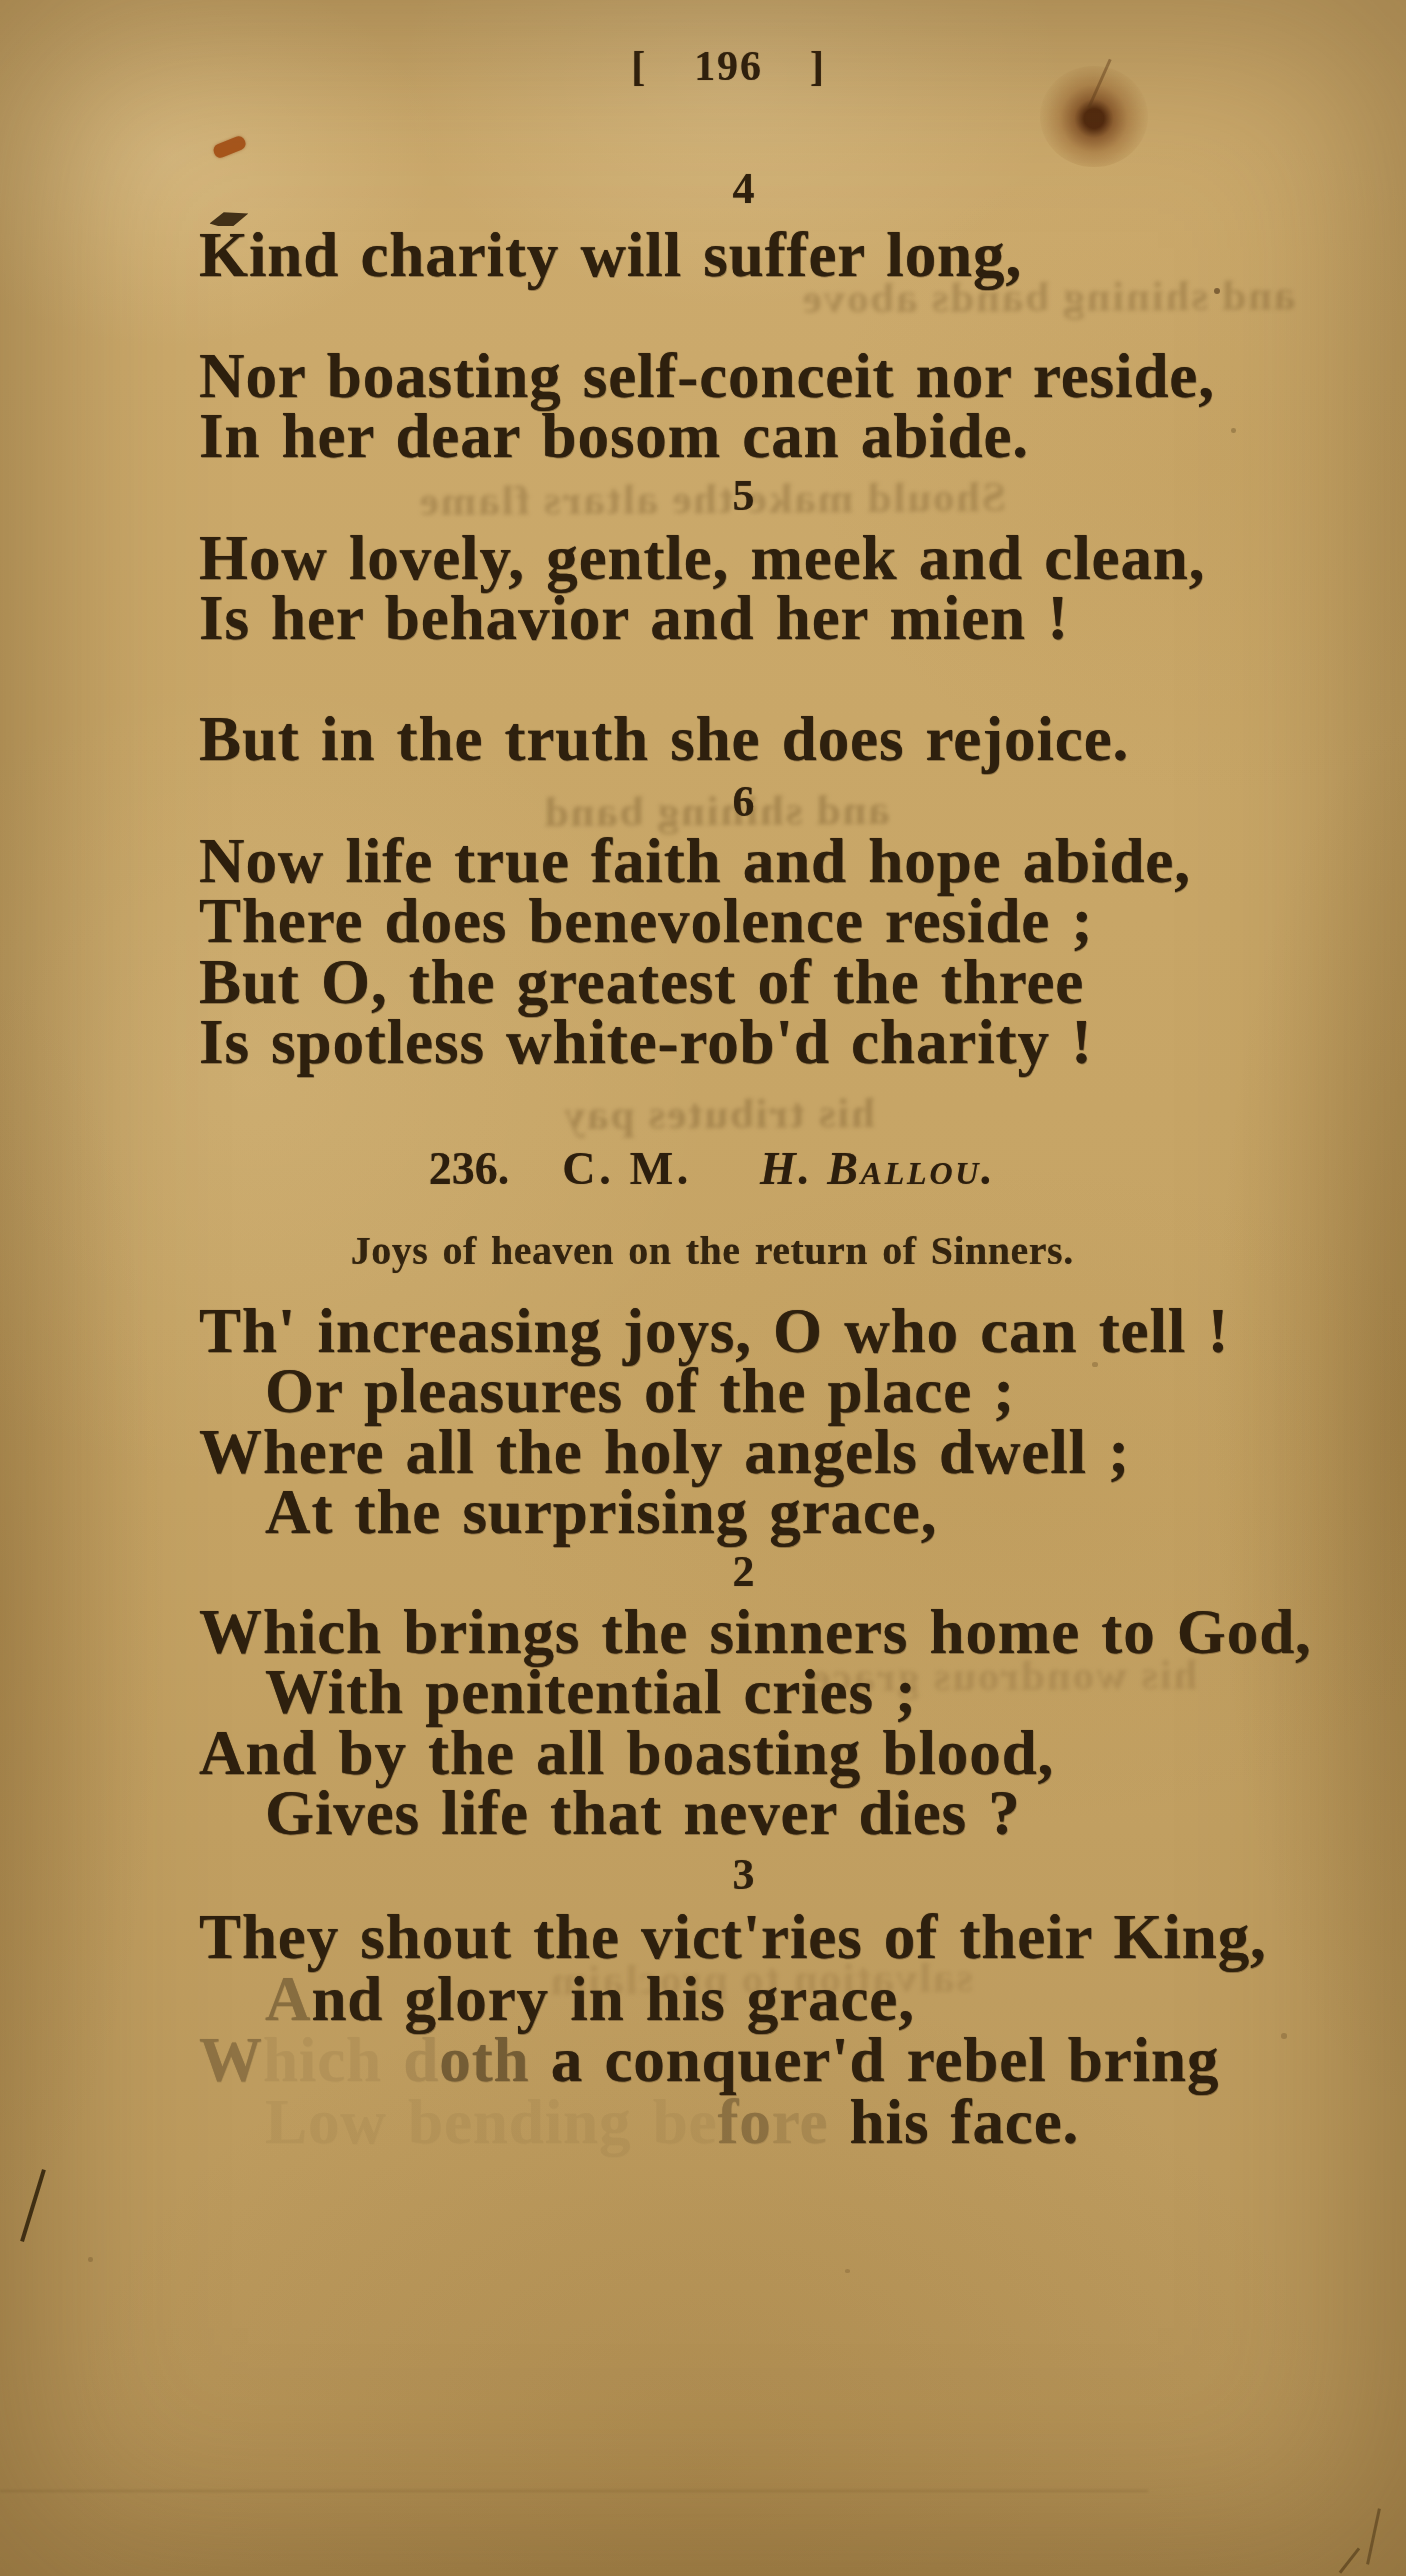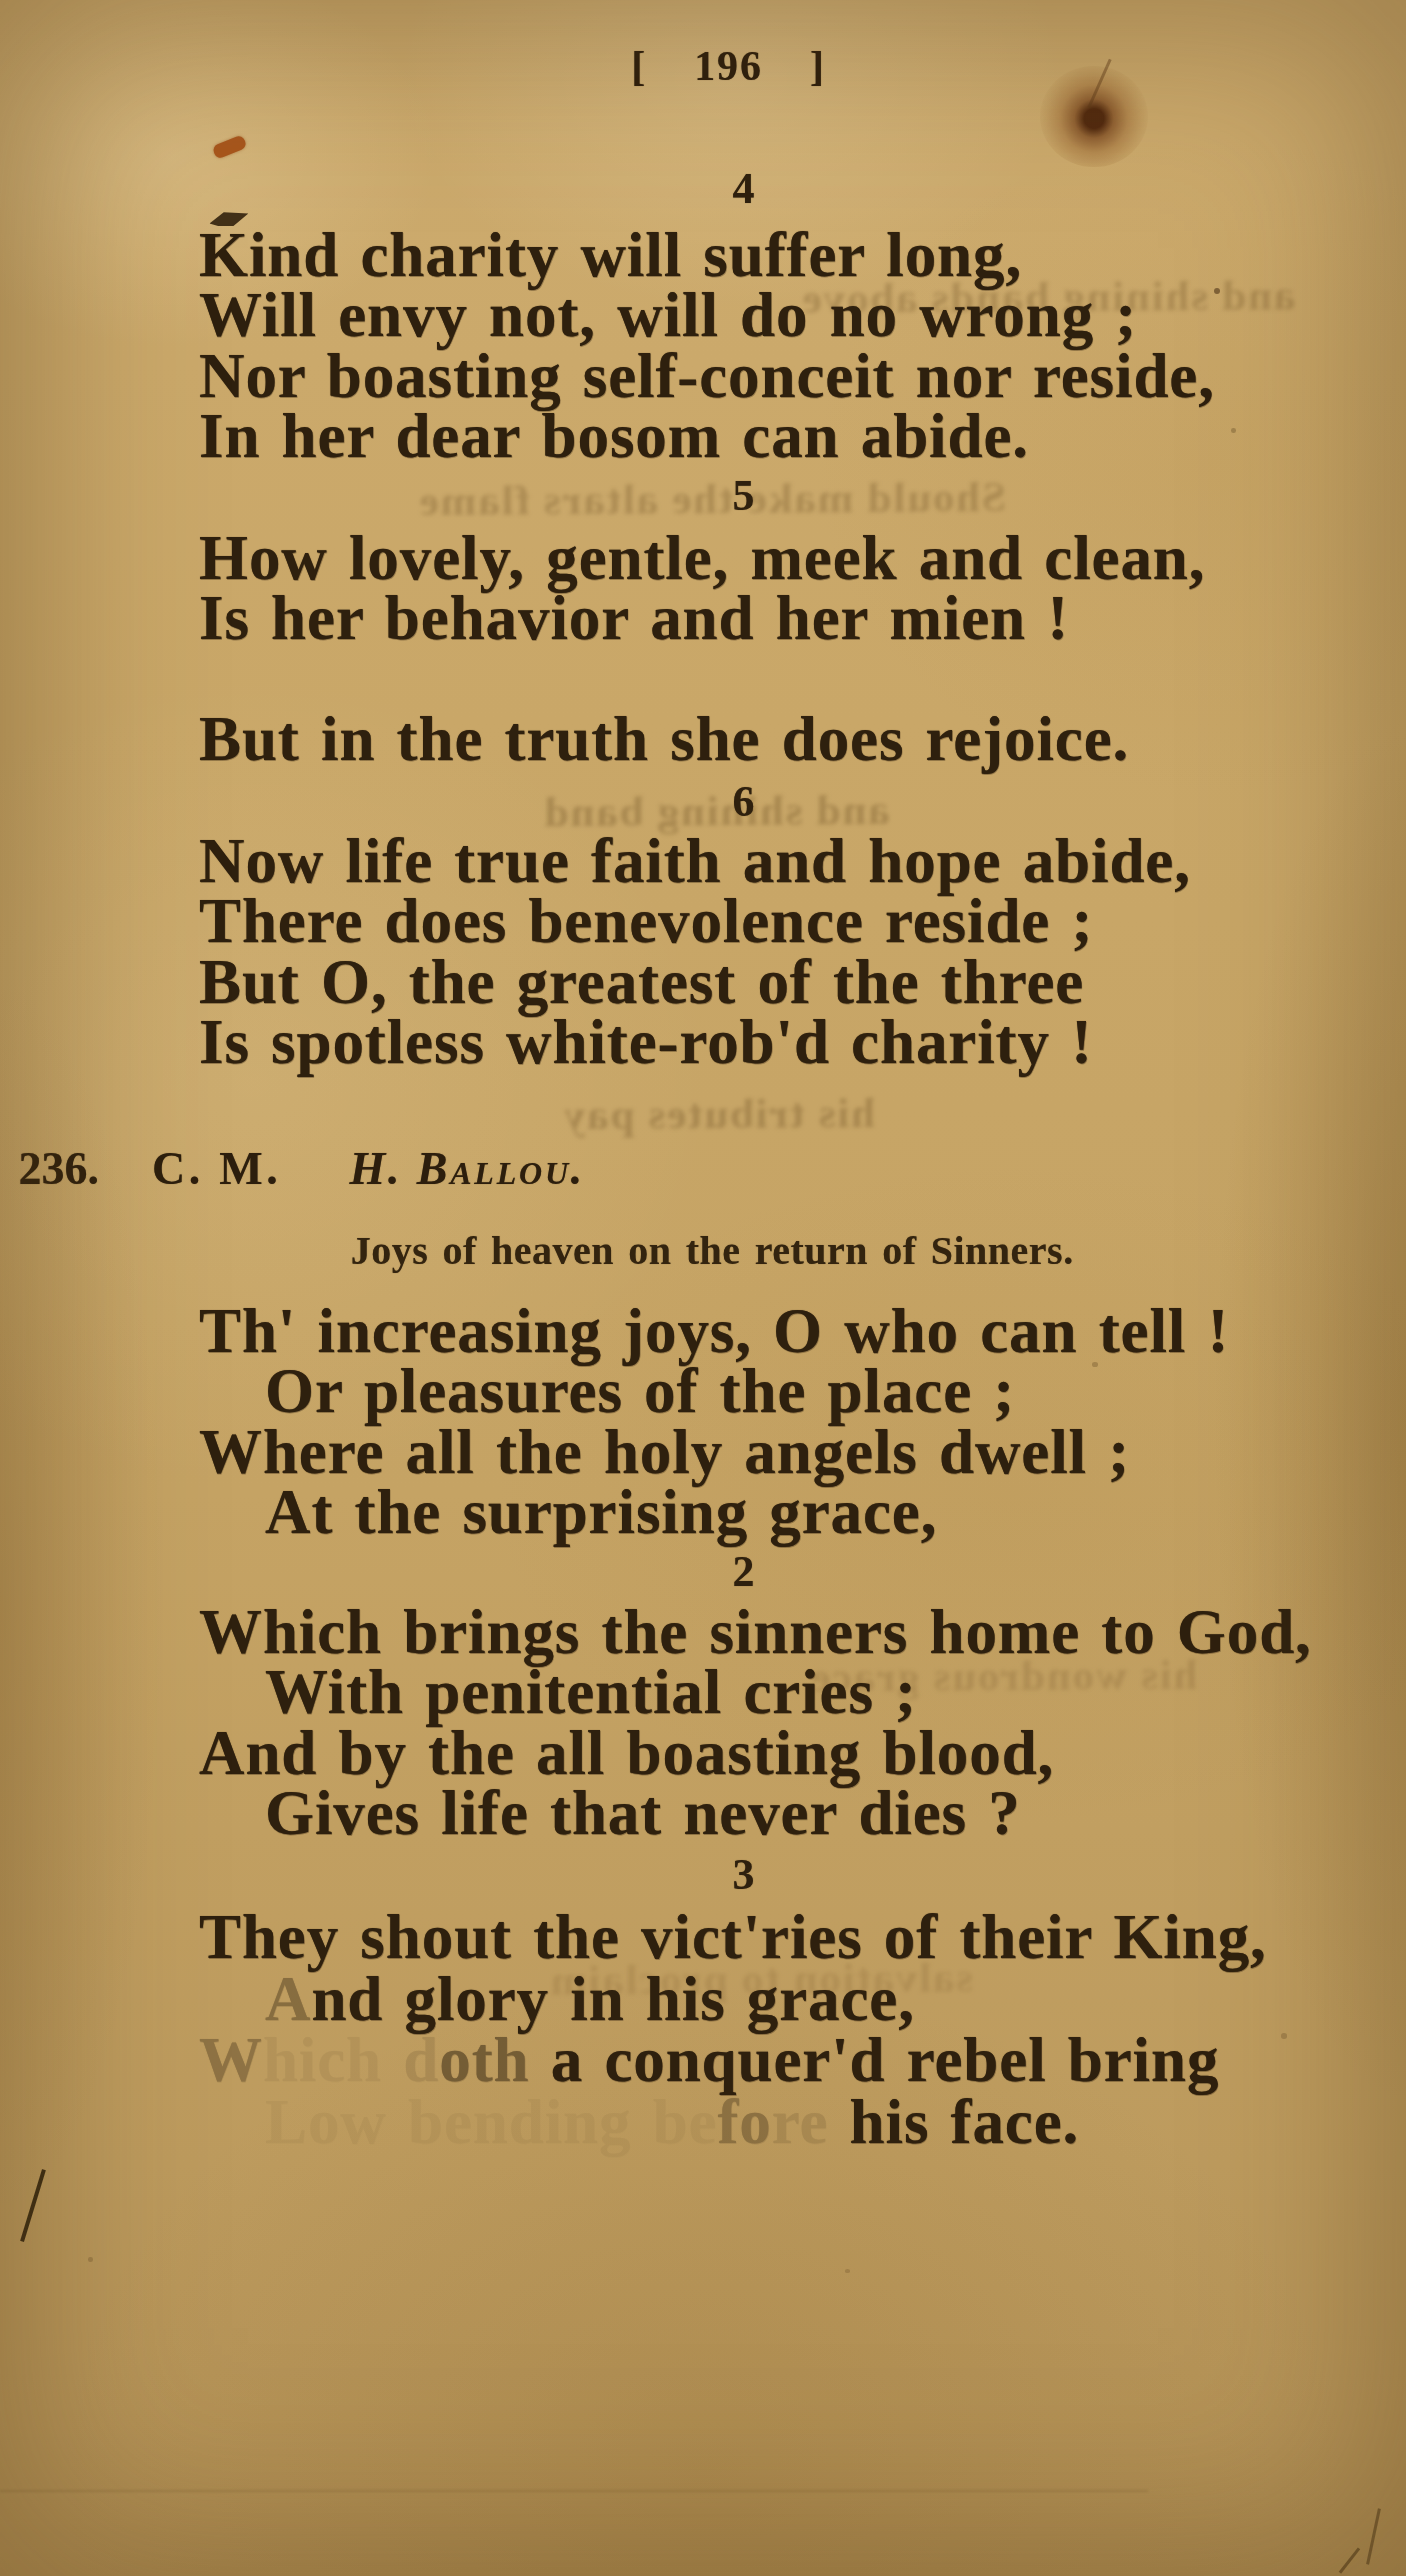--- a/index.html
+++ b/index.html
@@ -34,21 +34,21 @@
     position:absolute; left:0; right:0; text-align:center; text-indent:81px;
     font-weight:bold; font-size:44px; color:#2e200e;
     text-shadow:0 0 0.9px rgba(46,30,12,.6);
   }
   .header{
     position:absolute; top:42px; left:0; right:0; text-align:center; text-indent:51px;
     font-weight:bold; font-size:42px; letter-spacing:1.8px; word-spacing:35px; color:#2a1c0c;
     text-shadow:0 0 0.9px rgba(42,28,12,.6);
   }
   .heading{
-    position:absolute; top:1142px; left:0; right:0; text-indent:18.4px;
+    position:absolute; top:1142px; left:0; right:0; text-align:center; text-indent:18.4px;
     font-weight:bold; font-size:46px; color:#2c1e0d; white-space:nowrap;
     text-shadow:0 0 0.9px rgba(44,30,13,.6);
   }
   .heading .hnum{margin-right:53px;}
   .heading .hmeter{margin-right:68px; letter-spacing:3.7px;}
   .heading .hauthor{font-style:italic; font-variant:small-caps; letter-spacing:2.8px;}
   .subtitle{
     position:absolute; top:1227px; left:0; right:0; text-align:center; text-indent:18.4px;
     font-weight:bold; font-size:40px; letter-spacing:0.5px; word-spacing:3.7px; color:#33240f;
     text-shadow:0 0 0.9px rgba(50,35,15,.55);
@@ -118,21 +118,20 @@
   <div class="speck s2"></div>
   <div class="speck s3"></div>
   <div class="speck s4"></div>
   <div class="speck s5"></div>
   <div class="speck s6"></div>
 
   <div class="header">[ 196 ]</div>
 
   <div class="vnum" style="top:163px">4</div>
   <div class="tline" style="top:228px">Kind charity will suffer long,</div>
-  <div class="tline" style="top:288px">Will envy not, will do no wrong ;</div>
   <div class="tline" style="top:349px">Nor boasting self-conceit nor reside,</div>
   <div class="tline" style="top:409px">In her dear bosom can abide.</div>
 
   <div class="vnum" style="top:470px">5</div>
   <div class="tline" style="top:531px">How lovely, gentle, meek and clean,</div>
   <div class="tline" style="top:591px">Is her behavior and her mien !</div>
   <div class="tline" style="top:712px">But in the truth she does rejoice.</div>
 
   <div class="vnum" style="top:776px">6</div>
   <div class="tline" style="top:834px">Now life true faith and hope abide,</div>

